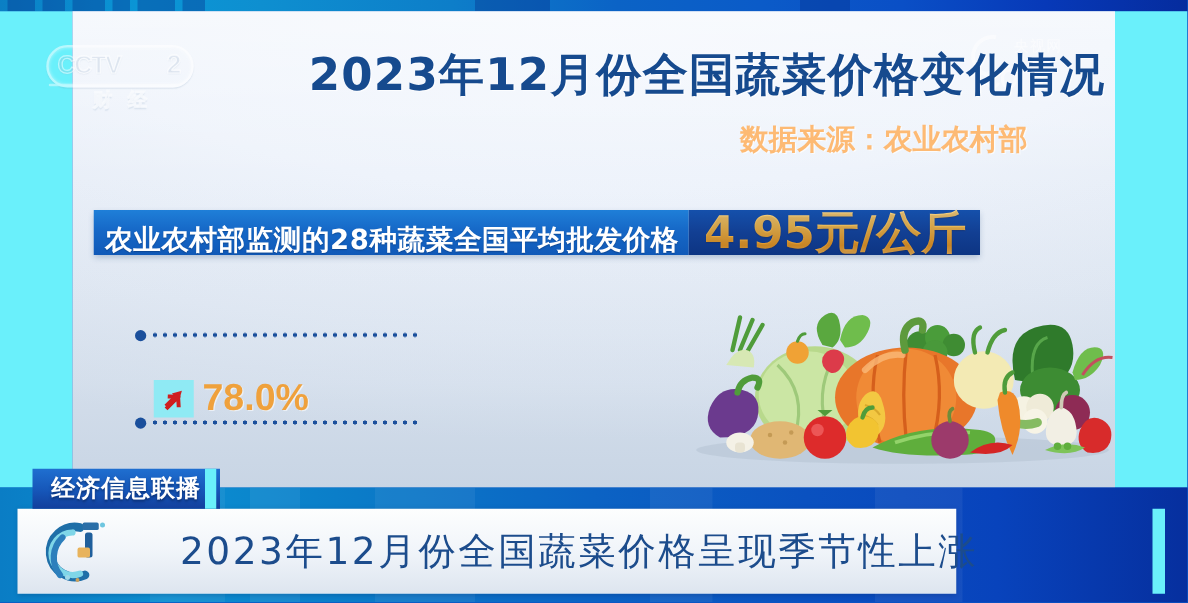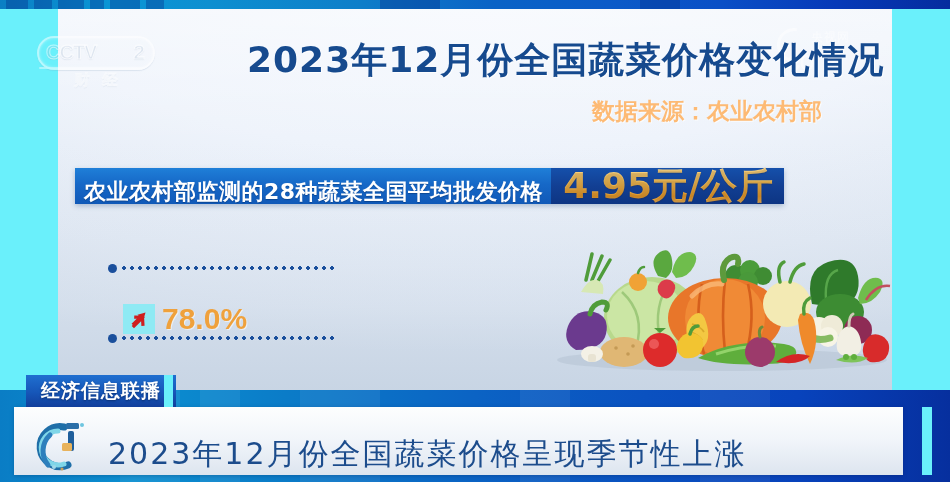--- a/index.html
+++ b/index.html
@@ -195,24 +195,25 @@
   .prog-tab span {
     color:#ffffff; font-size:19px; font-weight:bold; letter-spacing:1px;
     text-shadow:0 1px 2px rgba(0,20,60,.5);
   }
   .prog-tab-accent {
     position:absolute; left:164px; top:375px; width:9px; height:32px; z-index:9;
     background:#6af0fb;
   }
 
   .ticker {
-    position:absolute; left:14px; top:407px; width:889px; height:68px; z-index:8;
+    position:absolute; left:14px; top:407px; width:751px; height:68px; z-index:8;
     background:linear-gradient(180deg,#fdfefe 0%,#f1f5fa 48%,#dde5ef 100%);
-    display:flex; align-items:flex-end;
+    display:flex; align-items:center;
     box-shadow:0 1px 4px rgba(0,25,70,.25);
+    gap:36px;
   }
   .ticker-accent {
     position:absolute; left:922px; top:407px; width:10px; height:68px; z-index:9;
     background:#6af0fb;
   }
   .ticker-logo { width:74px; height:58px; margin-left:10px; flex:none; position:relative; }
   .ticker-text {
     font-size:30px; font-weight:normal; color:#1c4c8c; letter-spacing:2px;
     white-space:nowrap; margin-left:10px;
   }

